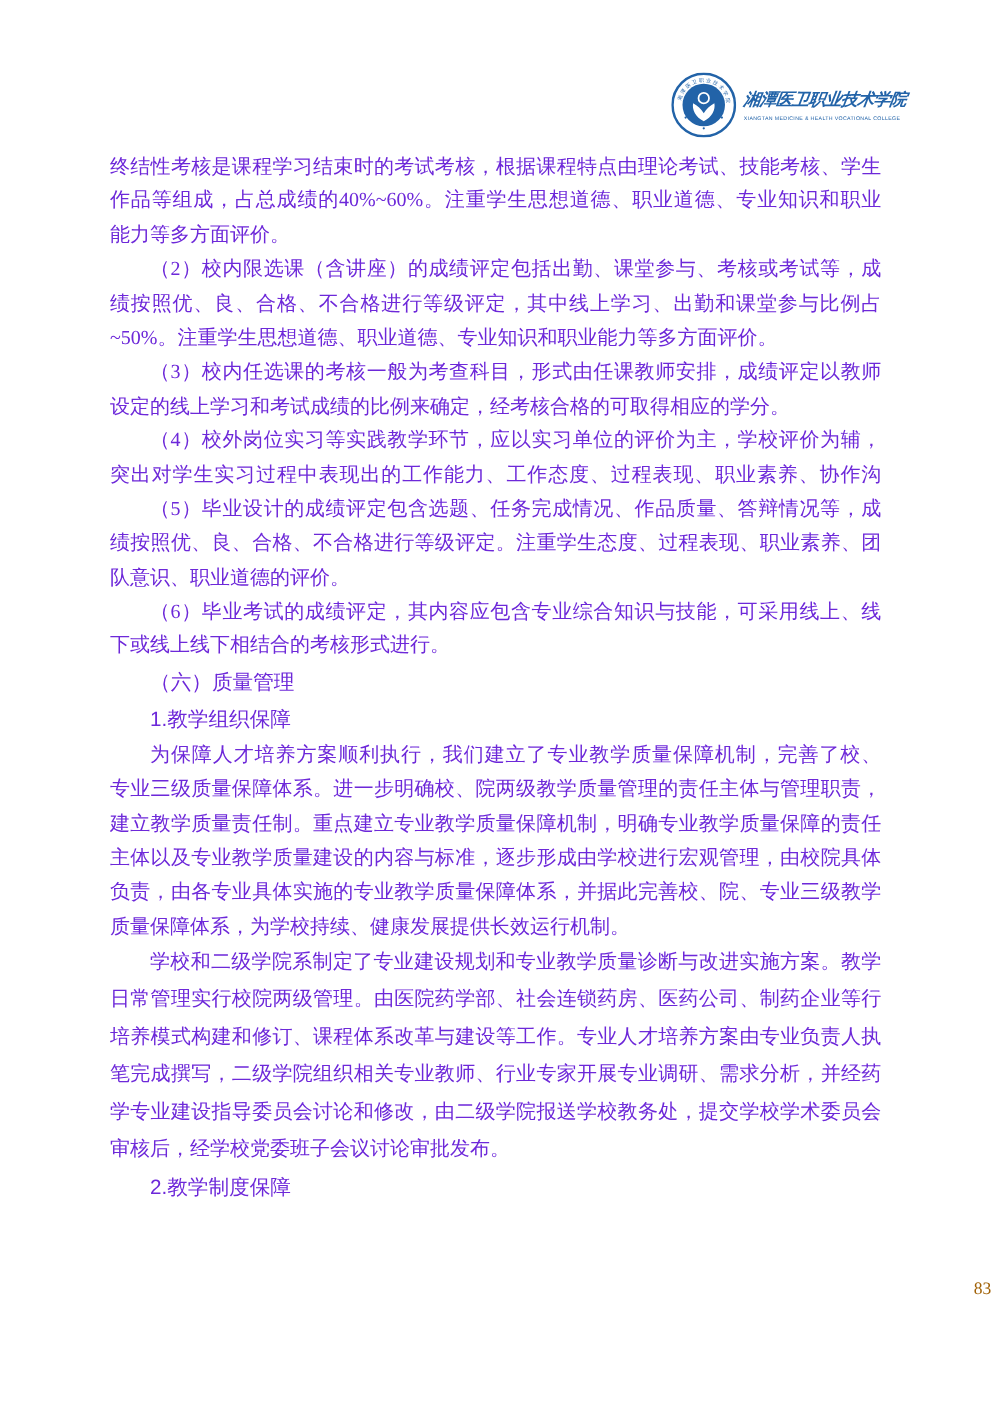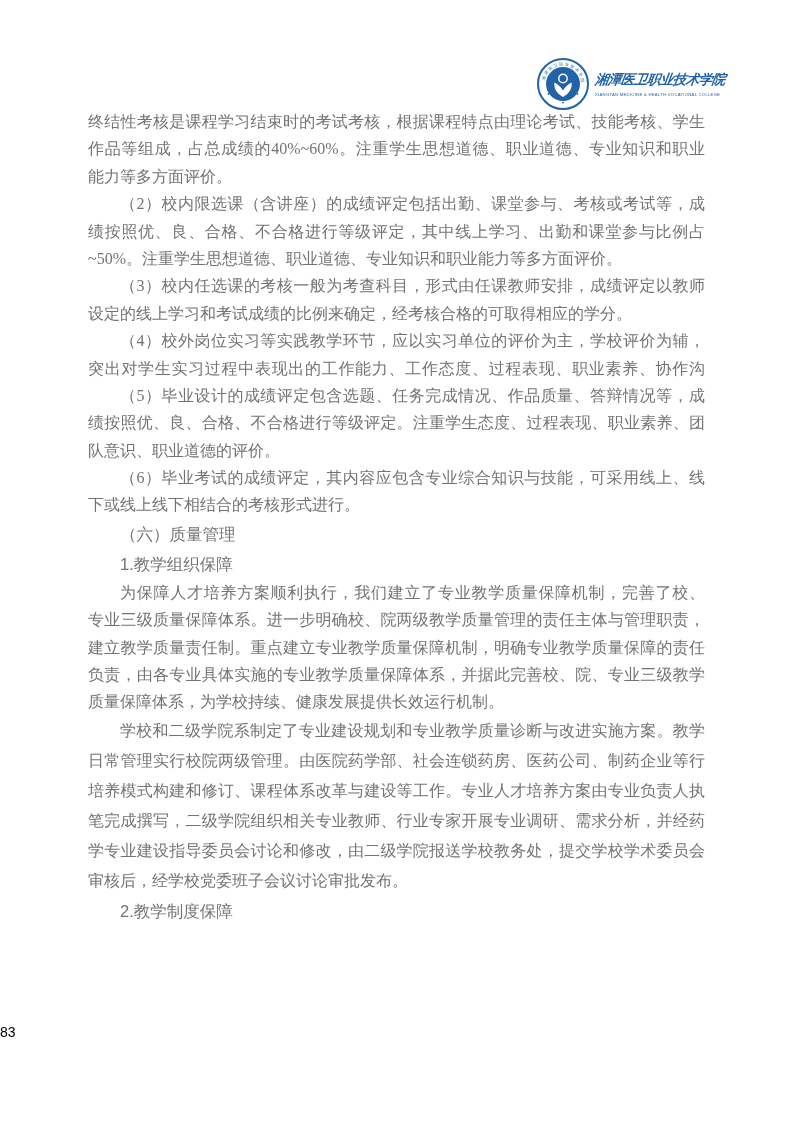--- a/index.html
+++ b/index.html
@@ -36,23 +36,23 @@
   .logo-en {
     color: #2263a8;
     font-size: 4.2px;
     letter-spacing: 0.28px;
     white-space: nowrap;
     margin-top: 2.5px;
     font-family: "Liberation Sans", "DejaVu Sans", sans-serif;
   }
   
   .text-block {
-    position: absolute; top: 108px; left: 88px;
+    position: absolute; top: 120px; left: 88px;
     width: 617px;
-    color: #737373;
+    color: #6d28d9;
     font-size: 16px;
   }
   .line {
     line-height: 27.4px; height: 27.4px;
     text-align: justify;
     text-align-last: justify;
     overflow: hidden;
   }
   .line.first { text-indent: 32px; }
   .line.last  { text-align-last: left; }
@@ -62,24 +62,24 @@
     font-family: "Liberation Sans", "DejaVu Sans", sans-serif;
     font-size: 16.5px;
     text-align-last: left;
     text-indent: 32px;
     line-height: 30px; height: 30px;
   }
   
   .page-number {
     position: absolute; top: 1024px; left: 0;
     width: 100%;
-    text-align: left;
+    text-align: right;
     font-size: 14px;
-    color: #000000;
-    font-family: Liberation Sans, sans-serif;
+    color: #a16207;
+    font-family: Liberation Serif, serif;
   }
 </style>
 </head>
 <body>
 
 <div class="page">
 
   <div class="logo">
     <svg class="emblem" viewBox="0 0 52 52" aria-hidden="true">
       <circle cx="26" cy="26" r="25" fill="#ffffff" stroke="#2263a8" stroke-width="2"></circle>
@@ -116,20 +116,21 @@
       <div class="line first">（5）毕业设计的成绩评定包含选题、任务完成情况、作品质量、答辩情况等，成</div>
       <div class="line full">绩按照优、良、合格、不合格进行等级评定。注重学生态度、过程表现、职业素养、团</div>
       <div class="line last">队意识、职业道德的评价。</div>
       <div class="line first">（6）毕业考试的成绩评定，其内容应包含专业综合知识与技能，可采用线上、线</div>
       <div class="line last">下或线上线下相结合的考核形式进行。</div>
       <div class="line h">（六）质量管理</div>
       <div class="line h">1.教学组织保障</div>
       <div class="line first">为保障人才培养方案顺利执行，我们建立了专业教学质量保障机制，完善了校、院、</div>
       <div class="line full">专业三级质量保障体系。进一步明确校、院两级教学质量管理的责任主体与管理职责，</div>
       <div class="line full">建立教学质量责任制。重点建立专业教学质量保障机制，明确专业教学质量保障的责任</div>
+      <div class="line full">主体以及专业教学质量建设的内容与标准，逐步形成由学校进行宏观管理，由校院具体</div>
       <div class="line full">负责，由各专业具体实施的专业教学质量保障体系，并据此完善校、院、专业三级教学</div>
       <div class="line last">质量保障体系，为学校持续、健康发展提供长效运行机制。</div>
       <div class="line first loose">学校和二级学院系制定了专业建设规划和专业教学质量诊断与改进实施方案。教学</div>
       <div class="line full loose">日常管理实行校院两级管理。由医院药学部、社会连锁药房、医药公司、制药企业等行</div>
       <div class="line full loose">培养模式构建和修订、课程体系改革与建设等工作。专业人才培养方案由专业负责人执</div>
       <div class="line full loose">笔完成撰写，二级学院组织相关专业教师、行业专家开展专业调研、需求分析，并经药</div>
       <div class="line full loose">学专业建设指导委员会讨论和修改，由二级学院报送学校教务处，提交学校学术委员会</div>
       <div class="line last loose">审核后，经学校党委班子会议讨论审批发布。</div>
       <div class="line h">2.教学制度保障</div>
     </div>

